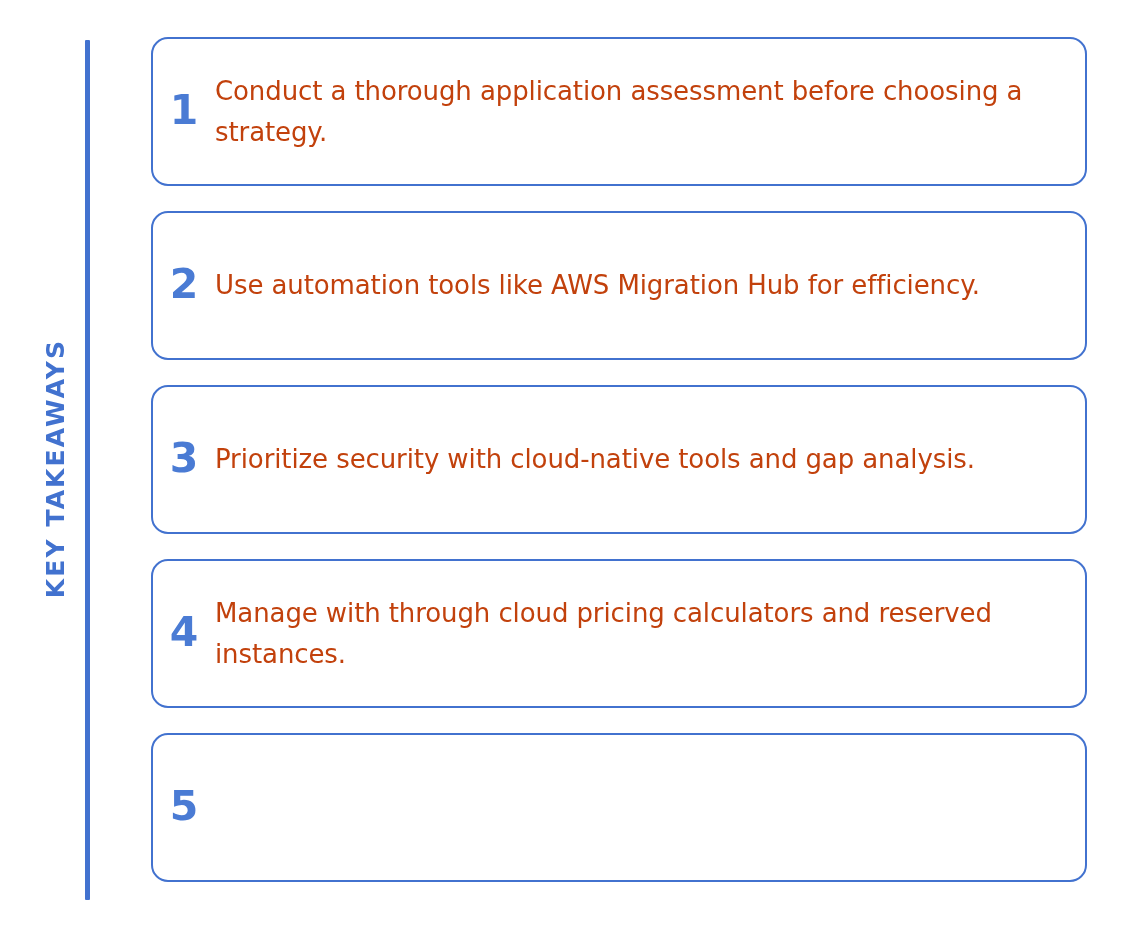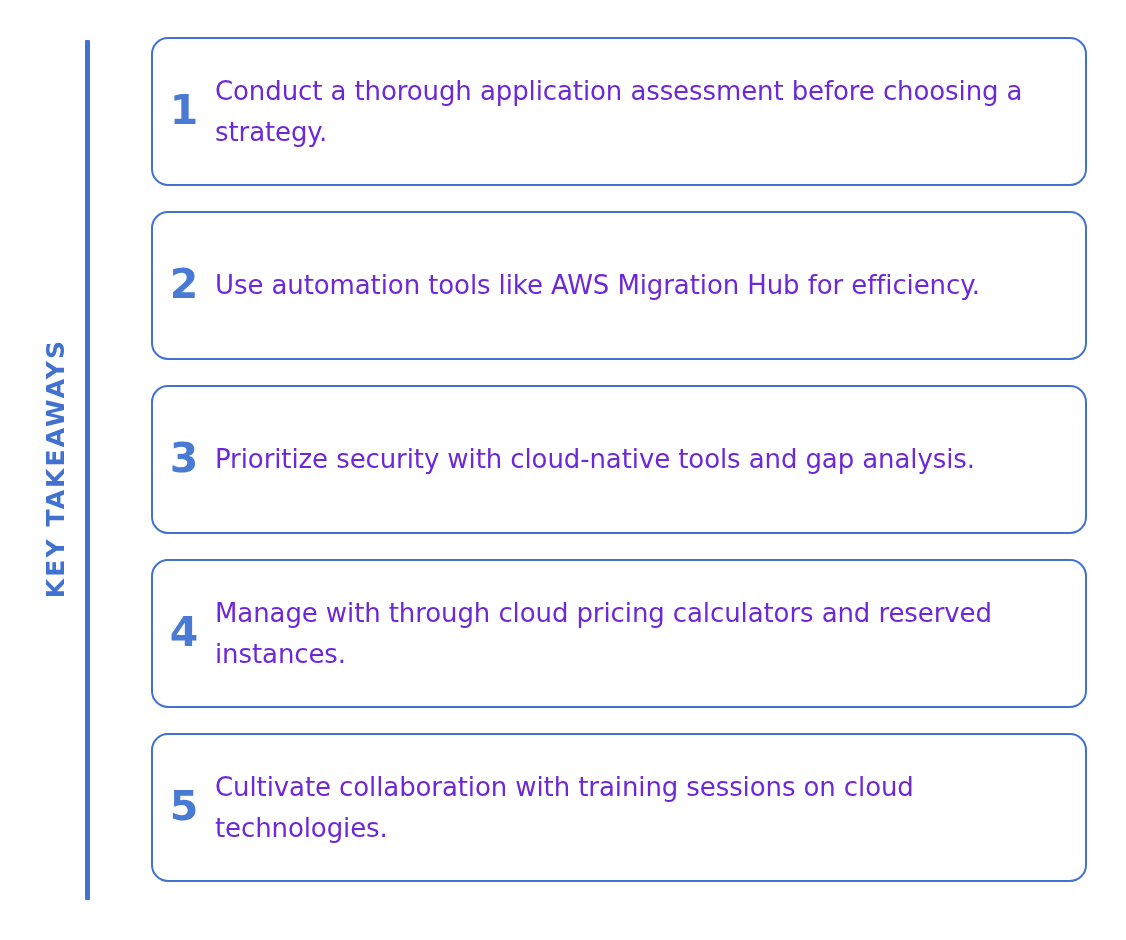--- a/index.html
+++ b/index.html
@@ -88,21 +88,21 @@
     color: #4a7bd4;
     line-height: 1;
     padding-bottom: 2px;
   }
 
   .card-text {
     flex: 1 1 auto;
     font-family: "DejaVu Sans", "Liberation Sans", sans-serif;
     font-size: 26px;
     font-weight: normal;
-    color: #6d28d9;
+    color: #c2410c;
     line-height: 1.55;
     letter-spacing: -0.1px;
     padding-right: 10px;
   }
 </style>
 </head>
 <body>
 
 <div class="infographic">
 
@@ -129,17 +129,16 @@
       <div class="card-text">Prioritize security with cloud-native tools and gap analysis.</div>
     </div>
 
     <div class="card">
       <div class="card-number">4</div>
       <div class="card-text">Manage with through cloud pricing calculators and reserved instances.</div>
     </div>
 
     <div class="card">
       <div class="card-number">5</div>
-      <div class="card-text">Cultivate collaboration with training sessions on cloud technologies.</div>
     </div>
 
   </div>
 </div>
 
 </body></html>

